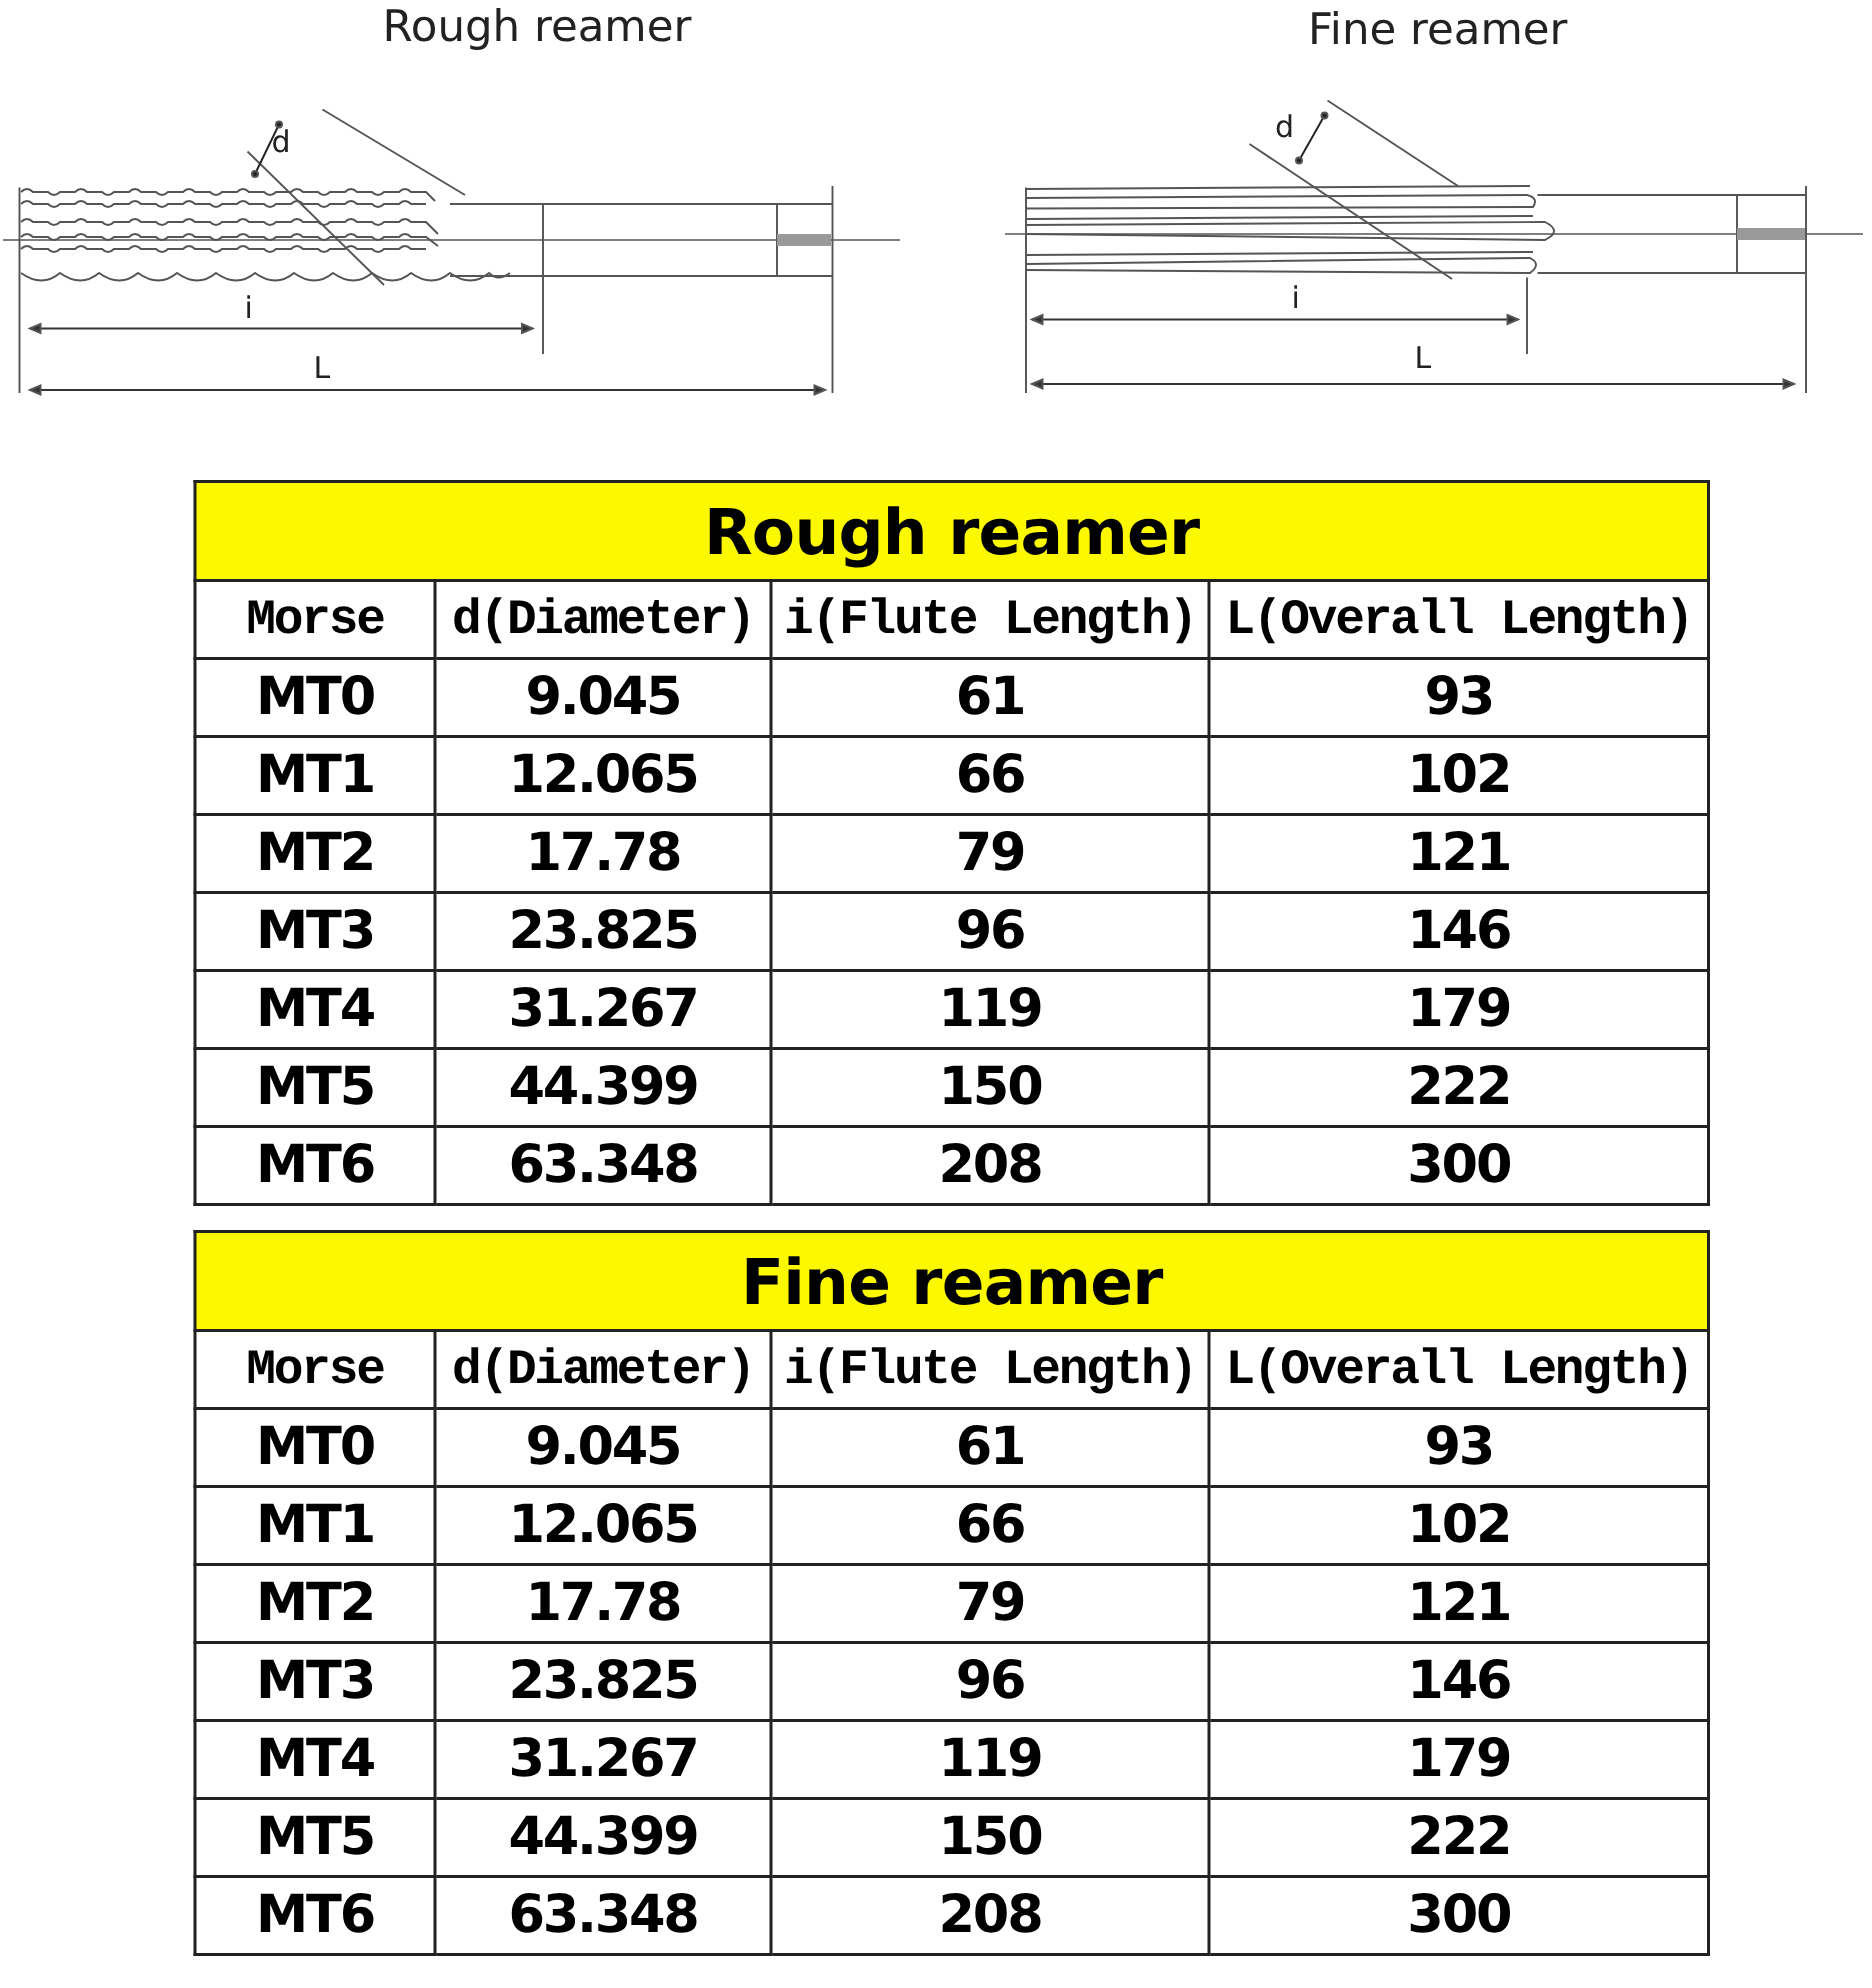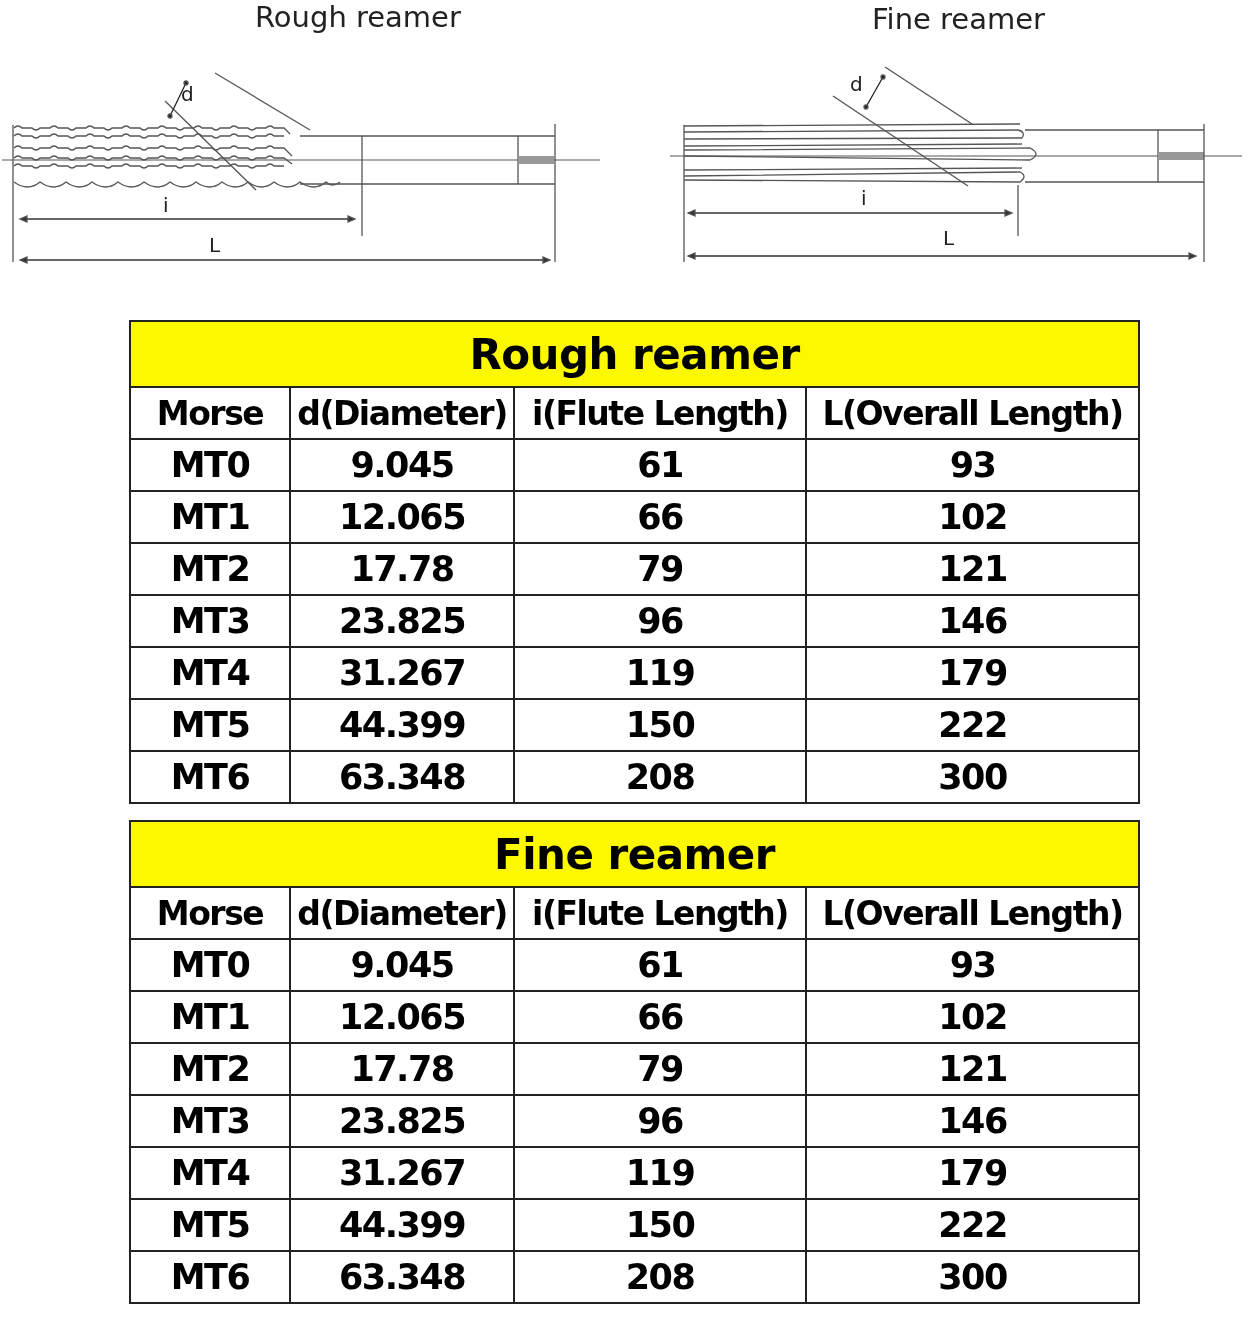--- a/index.html
+++ b/index.html
@@ -3,21 +3,21 @@
 <meta charset="utf-8">
 <style>
   html,body{margin:0;padding:0;background:#fff;}
   body{width:1248px;height:1325px;position:relative;overflow:hidden;font-family:"Liberation Sans",sans-serif;}
   .diagram{position:absolute;top:0;}
   .diagram .title{position:absolute;font-size:29px;color:#222;font-family:"DejaVu Sans",sans-serif;white-space:nowrap;}
   .diagram svg{position:absolute;left:0;top:0;}
   table.spec{position:absolute;left:129px;border-collapse:collapse;width:1009px;table-layout:fixed;}
   table.spec td{border:2px solid #222;text-align:center;font-weight:bold;font-size:35px;color:#000;height:50px;padding:0;font-family:"DejaVu Sans",sans-serif;letter-spacing:-1.5px;}
   table.spec td.head{background:#fbf800;height:64px;font-size:42px;letter-spacing:-0.5px;}
-  table.spec tr.colhead td{font-size:33px;letter-spacing:-1.5px;}
+  table.spec tr.colhead td{font-size:33px;letter-spacing:-1.5px;font-family:Liberation Mono, monospace;}
   #t1{top:320px;}
   #t2{top:820px;}
   col.c1{width:160px;} col.c2{width:224px;} col.c3{width:292px;} col.c4{width:333px;}
 </style>
 </head>
 <body>
 
 <div class="diagram" style="left:0;width:620px;height:280px;">
   <div class="title" style="left:255px;top:0px;">Rough reamer</div>
   <svg width="620" height="280" stroke="#555" fill="none" stroke-width="1.3">

